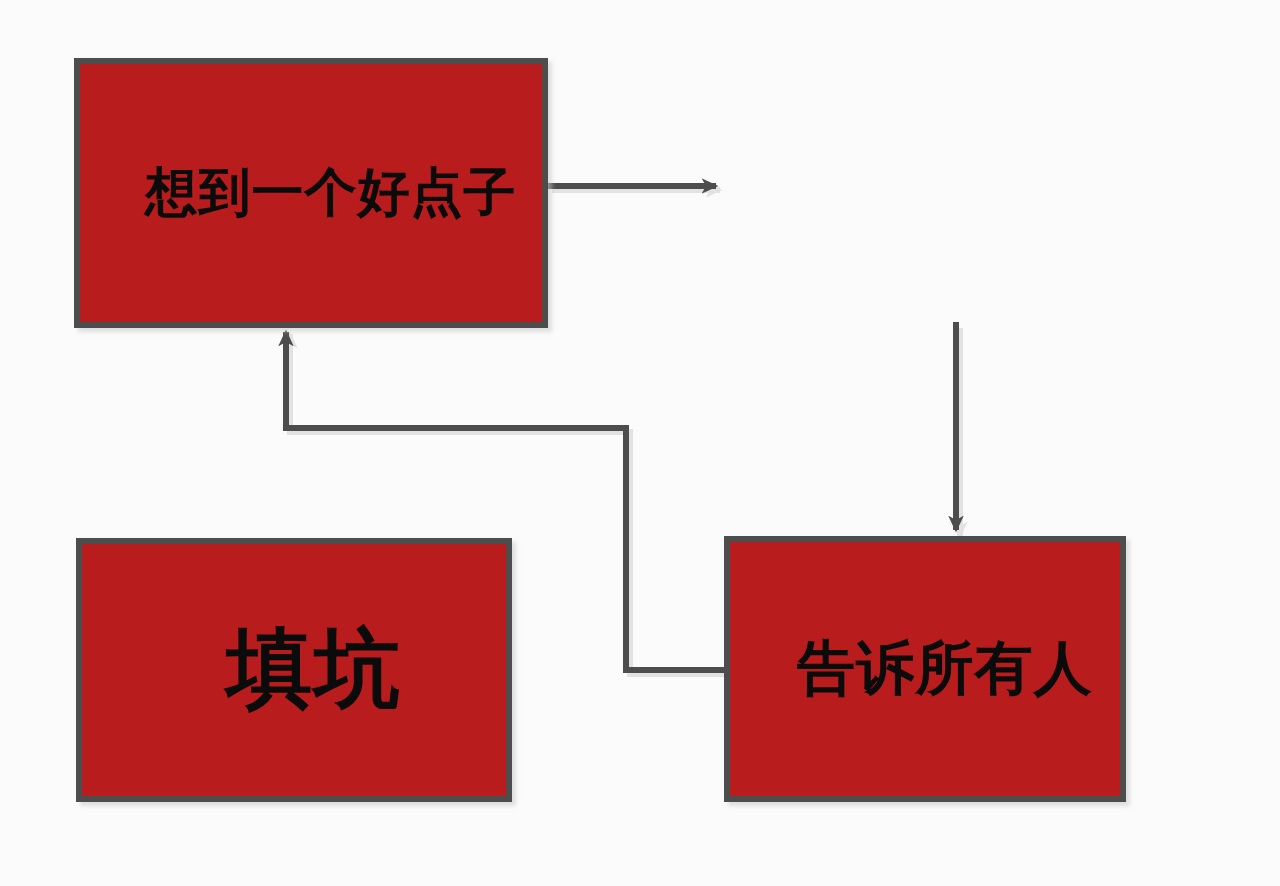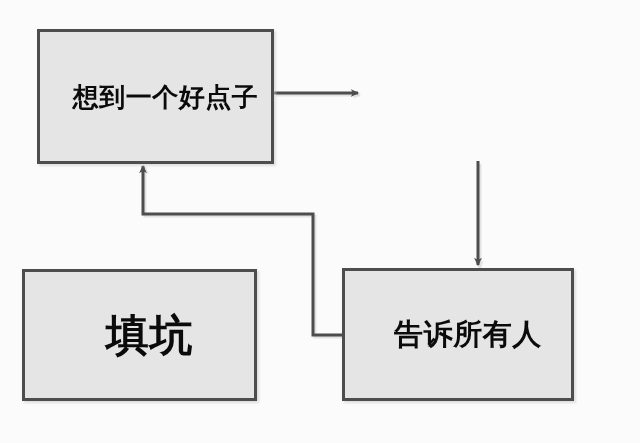--- a/index.html
+++ b/index.html
@@ -22,41 +22,41 @@
   #connectors-layer {
     position: absolute;
     left: 0;
     top: 0;
     width: 640px;
     height: 443px;
   }
   .node {
     position: absolute;
     box-sizing: border-box;
-    background: #e5e5e5;
+    background: #b91c1c;
     border: 3px solid #4d4d4d;
     display: flex;
     align-items: center;
     justify-content: center;
     box-shadow: 2px 2px 2px rgba(200,200,200,0.55);
     z-index: 2;
     padding-left: 20px;
   }
   .node-label {
     color: #0b0b0b;
     font-weight: 700;
     line-height: 1;
     letter-spacing: 0.02em;
     white-space: nowrap;
     text-align: center;
   }
   #node-idea      { left: 37px;  top: 29px;  width: 237px; height: 135px; }
   #node-new-pit   { left: 363px; top: 29px;  width: 232px; height: 132px; }
-  #node-fill-pit  { left: 22px;  top: 269px; width: 235px; height: 132px; }
-  #node-tell-all  { left: 342px; top: 268px; width: 232px; height: 133px; }
+  #node-fill-pit  { left: 38px;  top: 269px; width: 218px; height: 132px; }
+  #node-tell-all  { left: 362px; top: 268px; width: 201px; height: 133px; }
 
   #node-idea     .node-label { font-size: 26px; }
   #node-new-pit  .node-label { font-size: 43px; }
   #node-fill-pit .node-label { font-size: 43px; }
   #node-tell-all .node-label { font-size: 29px; }
 </style>
 </head>
 <body>
 
 <div id="diagram-root">

